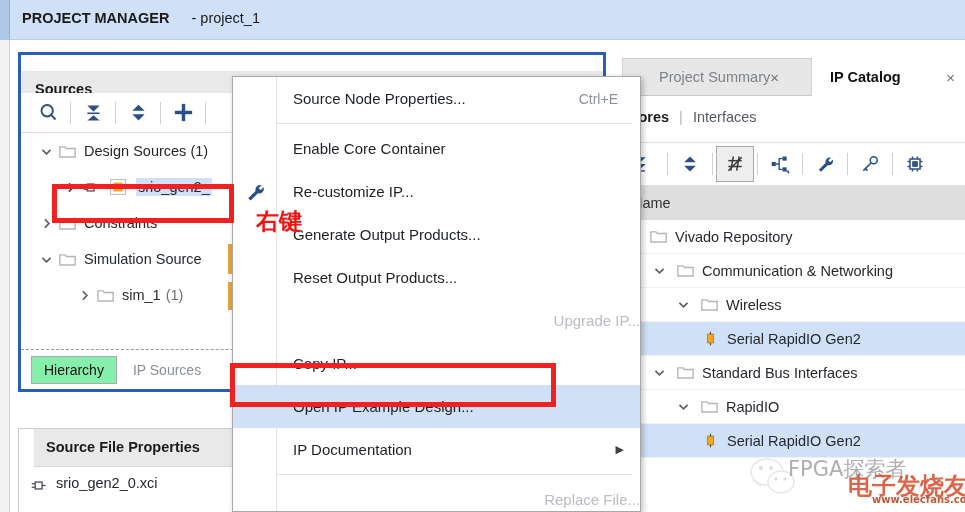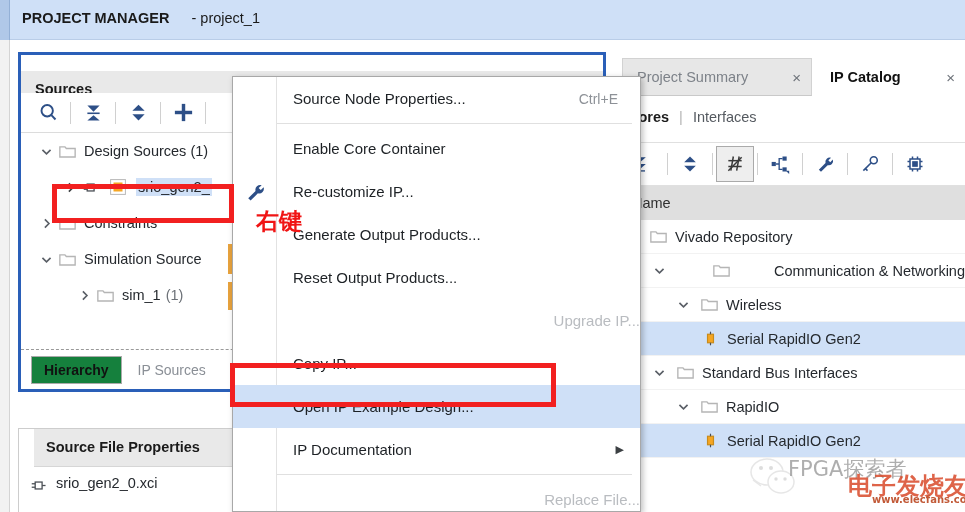--- a/index.html
+++ b/index.html
@@ -138,23 +138,23 @@
     gap: 4px;
   }
   .stab {
     font-size: 14px;
     padding: 5px 12px;
     color: #8a8f96;
     white-space: nowrap;
   }
   .stab.active {
     color: #111111;
-    font-weight: bold;
+    font-weight: normal;
     border: 1px solid #aaaaaa;
-    background: #15803d;
+    background: #86efac;
   }
 
   
   .sfp-panel {
     position: absolute;
     left: 18px; top: 428px;
     width: 222px; height: 84px;
     background: #ffffff;
     border: 1px solid #cdcdcd;
     border-bottom: none;
@@ -199,21 +199,21 @@
     font-size: 14.5px;
     white-space: nowrap;
   }
   .rp-tab.inactive {
     left: 0; width: 190px;
     background: #e7e7e7;
     border: 1px solid #d2d2d2;
     border-bottom: 1px solid #c9c9c9;
     color: #7d8289;
     padding-left: 14px;
-    justify-content: space-between;
+    justify-content: center;
     padding-right: 10px;
   }
   .rp-tab.active {
     left: 198px; width: 145px;
     background: #ffffff;
     color: #111111;
     font-weight: bold;
     padding-left: 10px;
     justify-content: space-between;
     padding-right: 10px;
@@ -632,21 +632,21 @@
 
       <div class="rtrow" style="padding-left:26px;">
         <span class="ficon">
           <svg width="17" height="15" viewBox="0 0 20 17" fill="none" stroke="#b5b5b5" stroke-width="1.6">
               <path d="M1 15V3h6l1.6 2H19v10z"></path>
             </svg>
         </span>
         <span>Vivado Repository</span>
       </div>
 
-      <div class="rtrow" style="padding-left:26px;justify-content:space-between;">
+      <div class="rtrow" style="padding-left:26px;">
         <span class="tw">
           <svg width="13" height="13" viewBox="0 0 16 16" fill="none" stroke="#5a5f66" stroke-width="2">
               <polyline points="3,6 8,11 13,6"></polyline>
             </svg>
         </span>
         <span class="ficon" style="margin-left:5px;">
           <svg width="17" height="15" viewBox="0 0 20 17" fill="none" stroke="#b5b5b5" stroke-width="1.6">
               <path d="M1 15V3h6l1.6 2H19v10z"></path>
             </svg>
         </span>

